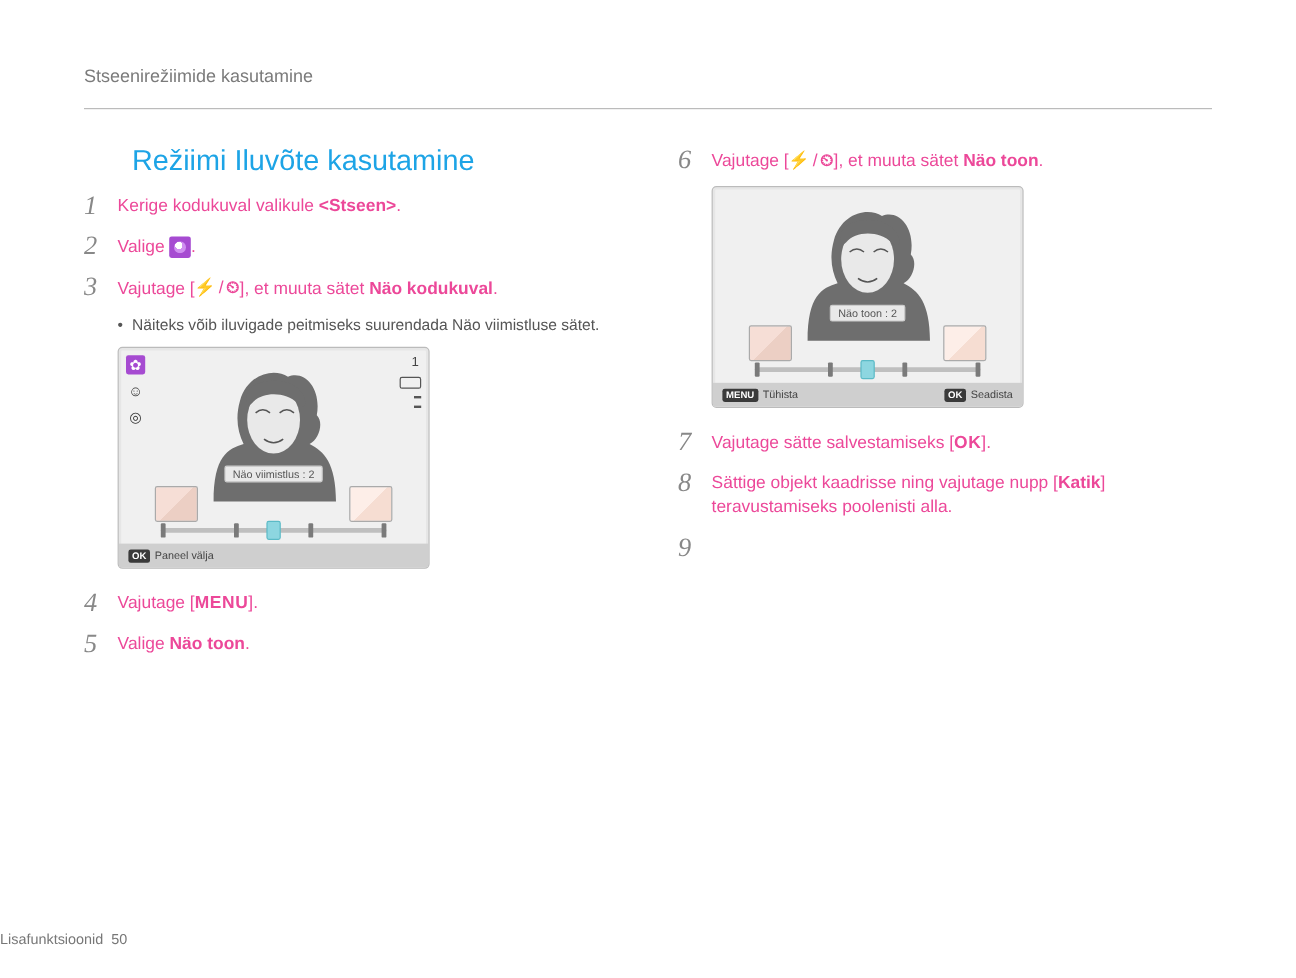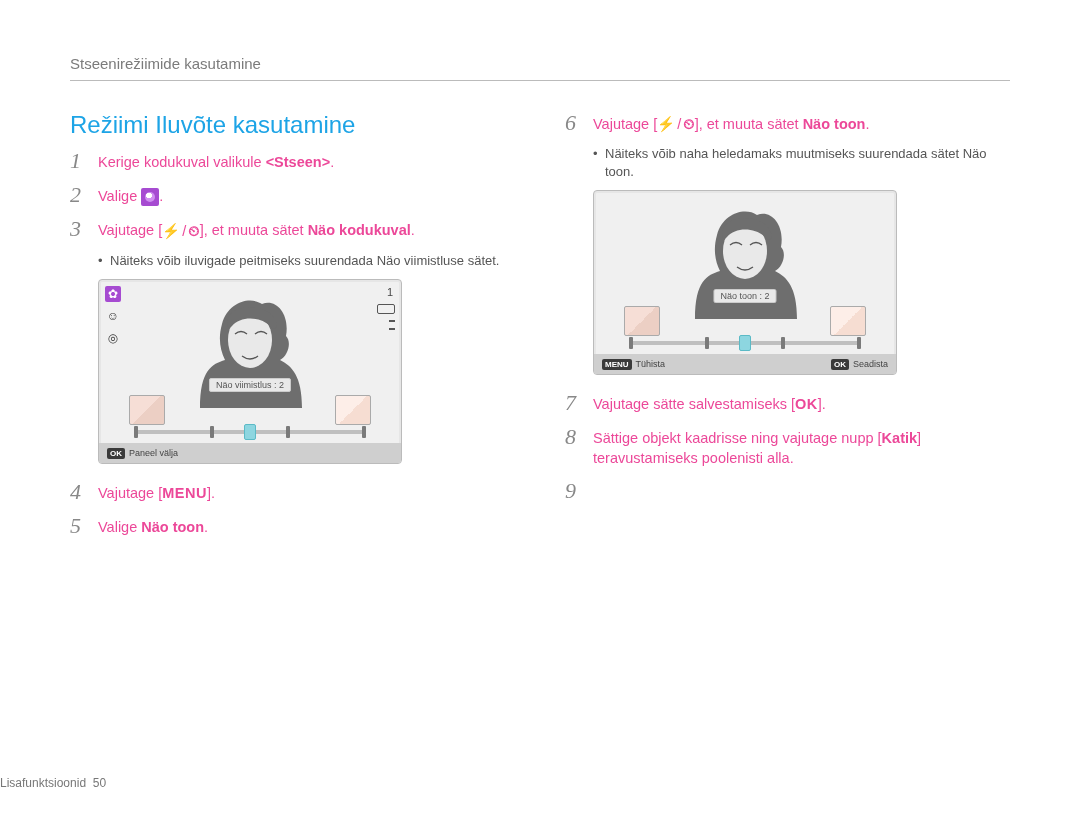--- a/index.html
+++ b/index.html
@@ -9,36 +9,37 @@
     width: 1080px;
     height: 815px;
     position: relative;
     padding: 55px 70px 30px 70px;
     color: #333;
   }
   .page-header {
     color: #7b7b7b;
     font-size: 15px;
     border-bottom: 1px solid #bbb;
-    padding-bottom: 8px;
+    padding-bottom: 18px;
     margin-bottom: 30px;
   }
   .columns {
     display: flex;
     gap: 50px;
   }
   .col {
     flex: 1;
     min-width: 0;
   }
   .section-title {
     color: #1da4e6;
     font-size: 24px;
     font-weight: 400;
     margin-bottom: 10px;
+    margin-left: 40px;
   }
   .section-desc {
     font-size: 14px;
     color: #333;
     line-height: 1.35;
     margin-bottom: 14px;
   }
   .step {
     display: flex;
     gap: 10px;
@@ -103,21 +104,21 @@
   .menu-label {
     font-weight: bold;
     letter-spacing: 0.5px;
   }
   .ok-label {
     font-weight: bold;
     letter-spacing: 0.5px;
   }
   
   .lcd {
-    width: 304px;
+    width: 260px;
     height: 185px;
     background: #f0f0f0;
     border: 1px solid #bbb;
     border-radius: 4px;
     margin: 8px 0 16px 28px;
     position: relative;
     overflow: hidden;
     box-shadow: inset 0 0 0 2px #e6e6e6;
   }
   .lcd-icons-left {
@@ -307,21 +308,20 @@
   </div>
 
   <div class="col">
 
     <div class="step">
       <div class="step-num">6</div>
       <div class="step-text">
         <span>Vajutage [</span><span class="inline-icon"><span class="flash-icon">⚡</span>/<span class="timer-icon">⏲</span></span><span>], et muuta sätet </span><b>Näo toon</b><span>.</span>
       </div>
     </div>
-    <div class="bullet">Näiteks võib naha heledamaks muutmiseks suurendada sätet Näo toon.</div>
 
     <div class="lcd">
       <svg class="portrait-svg" viewBox="0 0 140 120">
         <path d="M20 118 C 20 80 32 74 45 70 C 40 60 38 48 42 34 C 48 12 70 6 82 14 C 96 8 110 24 106 46 C 112 52 108 66 100 70 C 112 76 122 86 122 118 Z" fill="#6e6e6e"></path>
         <ellipse cx="70" cy="50" rx="22" ry="28" fill="#e9e9e9"></ellipse>
         <path d="M55 44 q6 -5 12 0" stroke="#555" fill="none" stroke-width="1.3"></path>
         <path d="M75 44 q6 -5 12 0" stroke="#555" fill="none" stroke-width="1.3"></path>
         <path d="M62 66 q8 6 16 0" stroke="#555" fill="none" stroke-width="1.3"></path>
         <path d="M48 28 C 52 14 90 12 96 32 C 98 40 94 40 90 36 C 80 26 60 26 52 36 C 48 40 46 36 48 28 Z" fill="#6e6e6e"></path>
       </svg>

